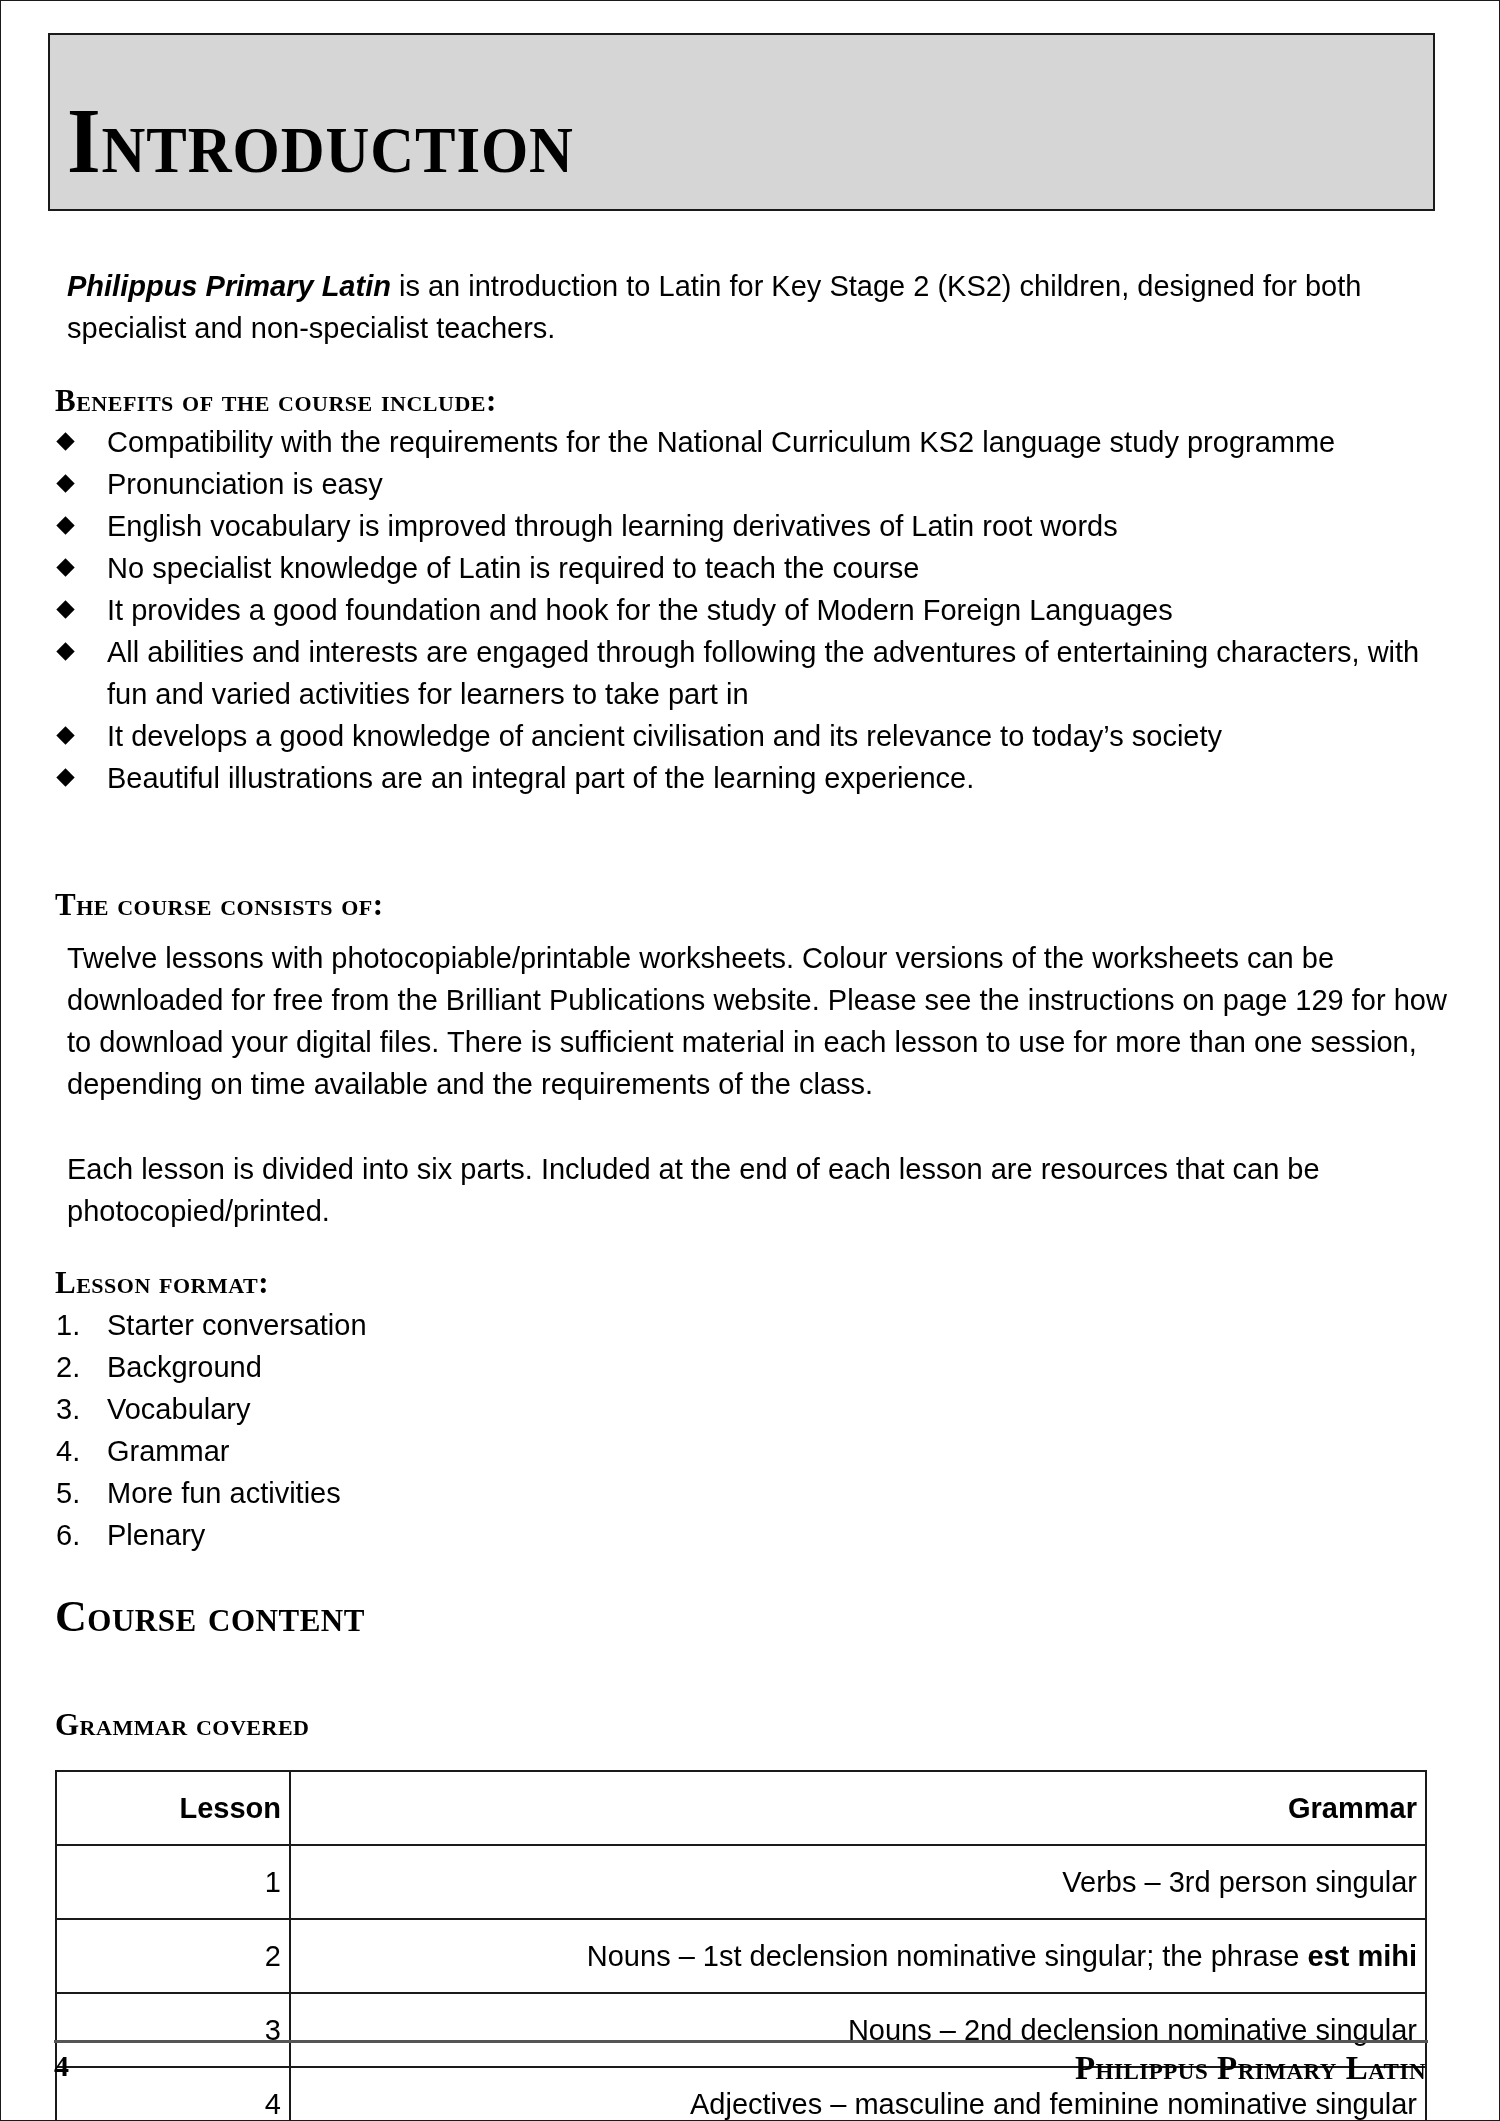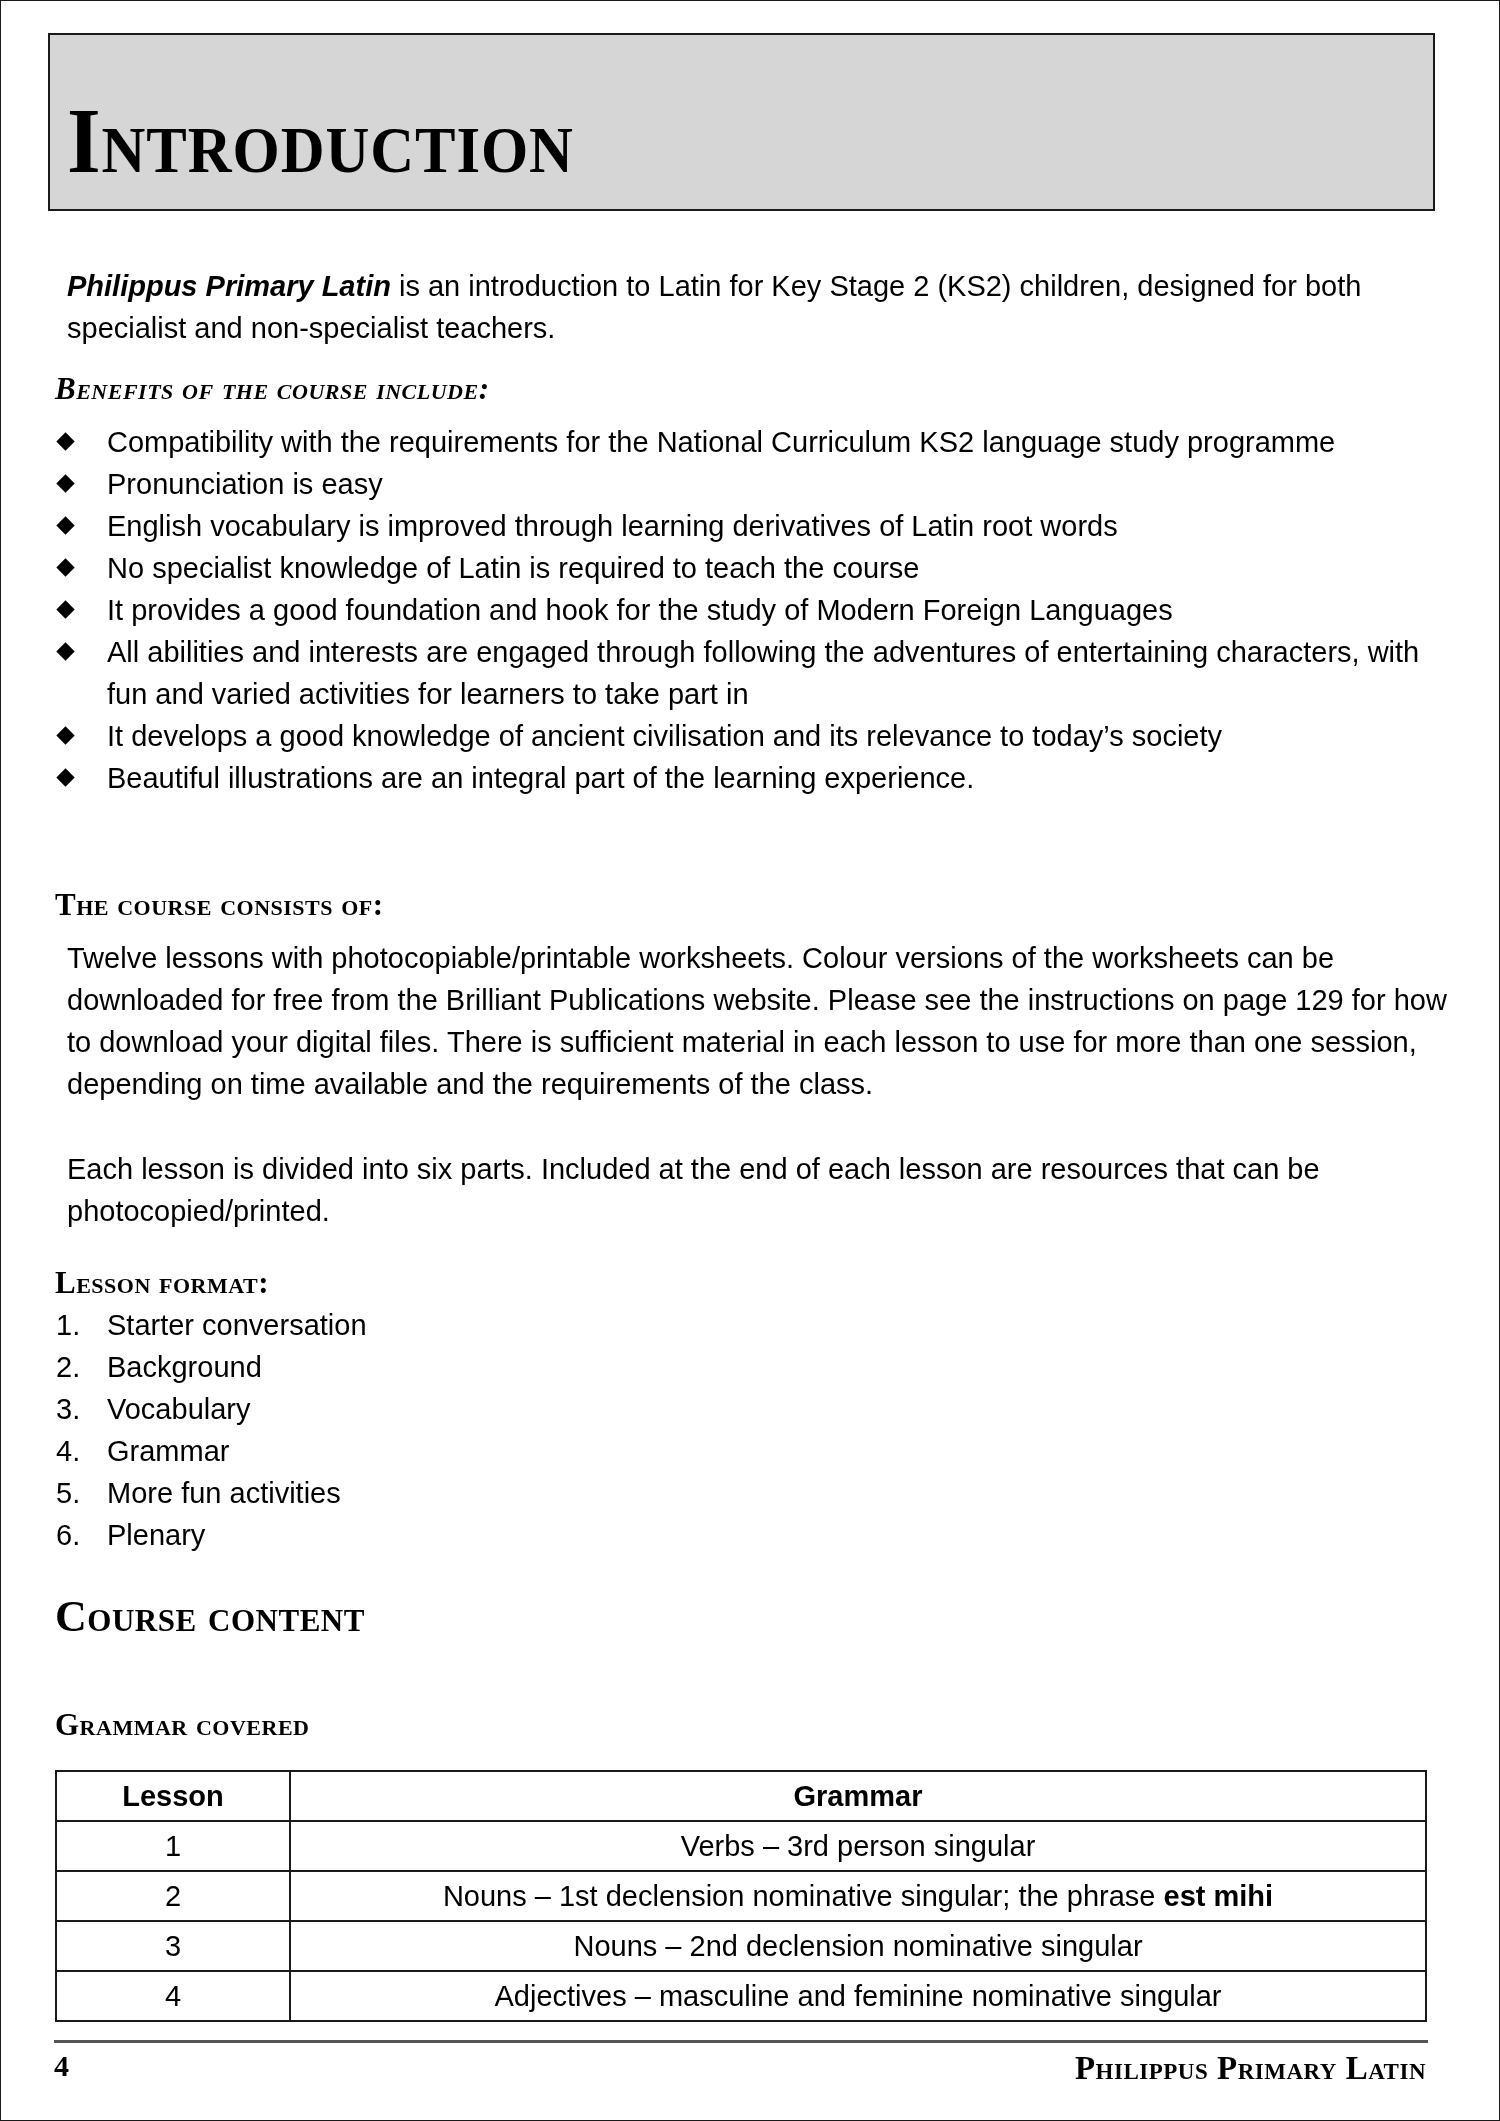--- a/index.html
+++ b/index.html
@@ -34,21 +34,21 @@
   .diamond {
     position: absolute; left: 4px; top: 14px; width: 13px; height: 13px;
     background: #000; transform: rotate(45deg);
   }
   .num { position: absolute; left: 1px; top: 0; }
   .grammar-table {
     position: absolute; left: 54px; top: 1769px; width: 1372px;
     border-collapse: collapse; font-size: 29px;
   }
   .grammar-table th, .grammar-table td {
-    border: 2px solid #1a1a1a; height: 40px; padding: 4px 8px; text-align: center;
+    border: 2px solid #1a1a1a; height: 40px; padding: 16px 8px; text-align: right;
     vertical-align: middle; line-height: 32px;
   }
   .grammar-table th { font-weight: bold; }
   .grammar-table .col-lesson { width: 216px; }
   .footer-rule {
     position: absolute; left: 53px; top: 2039px; width: 1374px; height: 3px; background: #555;
   }
   .footer-page {
     position: absolute; left: 53px; top: 2048px; font-family: "Liberation Serif", serif;
     font-weight: bold; font-size: 30px; line-height: 34px;
@@ -62,21 +62,21 @@
 <body>
 
 <div class="page">
 
   <div class="title-box">
     <h1 class="title">Introduction</h1>
   </div>
 
   <p class="abs body-text" style="top:252px;"><b><i>Philippus Primary Latin</i></b><span> is an introduction to Latin for Key Stage 2 (KS2) children, designed for both specialist and non-specialist teachers.</span></p>
 
-  <h3 class="abs sc-head h3" style="top:370px;font-style:italic;">Benefits of the course include:</h3>
+  <h3 class="abs sc-head h3" style="top:382px;">Benefits of the course include:</h3>
 
   <ul class="abs bullets" style="top:420px;">
     <li><span class="diamond"></span><span>Compatibility with the requirements for the National Curriculum KS2 language study programme</span></li>
     <li><span class="diamond"></span><span>Pronunciation is easy</span></li>
     <li><span class="diamond"></span><span>English vocabulary is improved through learning derivatives of Latin root words</span></li>
     <li><span class="diamond"></span><span>No specialist knowledge of Latin is required to teach the course</span></li>
     <li><span class="diamond"></span><span>It provides a good foundation and hook for the study of Modern Foreign Languages</span></li>
     <li><span class="diamond"></span><span>All abilities and interests are engaged through following the adventures of entertaining characters, with fun and varied activities for learners to take part in</span></li>
     <li><span class="diamond"></span><span>It develops a good knowledge of ancient civilisation and its relevance to today’s society</span></li>
     <li><span class="diamond"></span><span>Beautiful illustrations are an integral part of the learning experience.</span></li>

